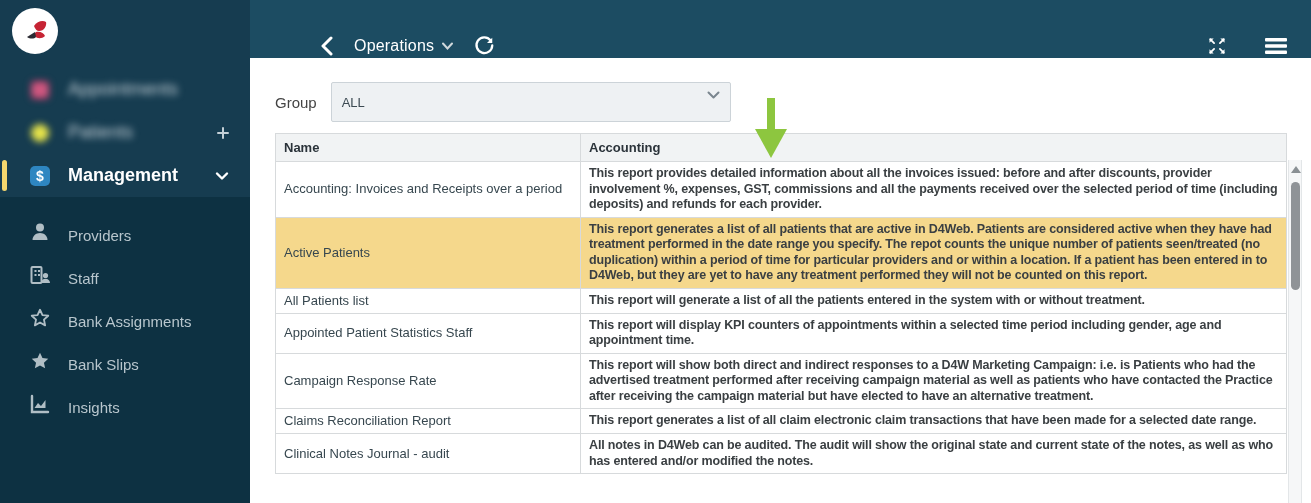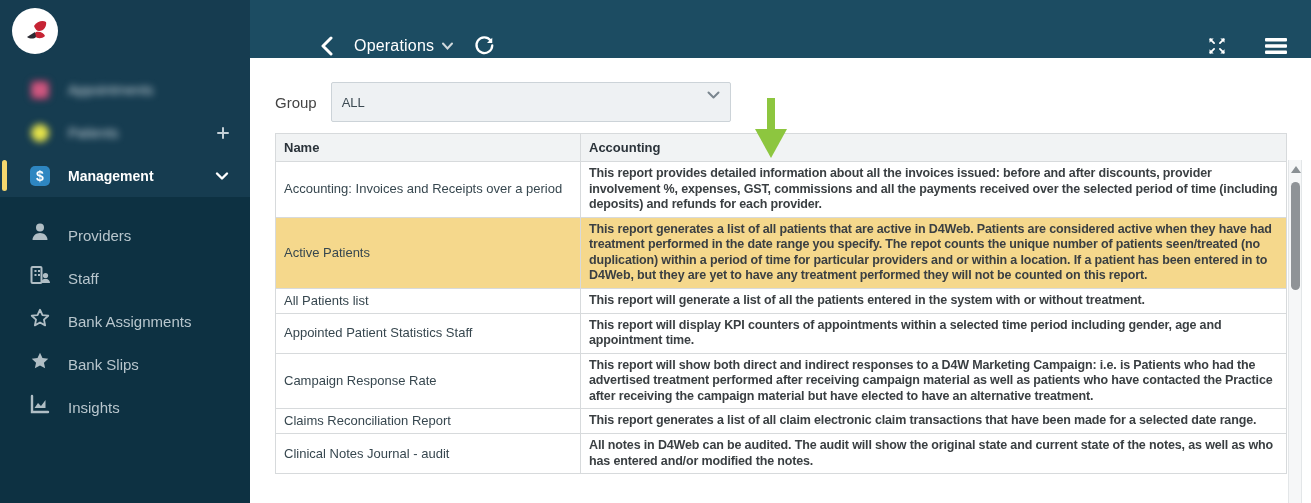--- a/index.html
+++ b/index.html
@@ -10,21 +10,21 @@
   .sidebar { position:absolute; left:0; top:0; width:250px; height:503px; background:#163c50; z-index:5; }
   .logo-wrap { padding:8px 0 6px 12px; }
   .logo-circle { width:46px; height:46px; border-radius:50%; background:#fff; display:flex; align-items:center; justify-content:center; }
   .side-main { padding-top:8px; }
   .side-item { position:relative; display:flex; align-items:center; height:43px; padding-left:28px; cursor:pointer; }
   .accent-bar { display:none; position:absolute; left:2px; top:6px; width:5px; height:31px; background:#f5d76e; border-radius:3px; }
   .side-item.active .accent-bar { display:block; }
   .blurwrap { display:flex; align-items:center; gap:16px; }
   .blurwrap.blurred { filter: blur(3.5px); }
   .side-icon { width:24px; height:24px; display:flex; align-items:center; justify-content:center; flex:0 0 24px; }
-  .side-label { color:#c3cfd6; font-size:14px; }
+  .side-label { color:#c3cfd6; font-size:18px; }
   .side-item.active .side-label { color:#ffffff; font-weight:bold; }
   .trailing { margin-left:auto; margin-right:20px; display:flex; align-items:center; color:#cfd8dc; }
   .trailing:empty { display:none; }
   .side-sub { background:#0d3142; padding:4px 0 20px 0; min-height:309px; }
   .sub-item { display:flex; align-items:flex-end; gap:16px; height:43px; padding-left:28px; cursor:pointer; }
   .sub-label { color:#b8c6cd; font-size:15px; }
   .sub-item.hl-yellow .sub-label { color:#f2c94c; }
 
   
   .topbar { position:absolute; left:250px; top:0; right:0; height:58px; background:#1c4c62; display:flex; align-items:flex-end; z-index:4;padding-left:40px; }

